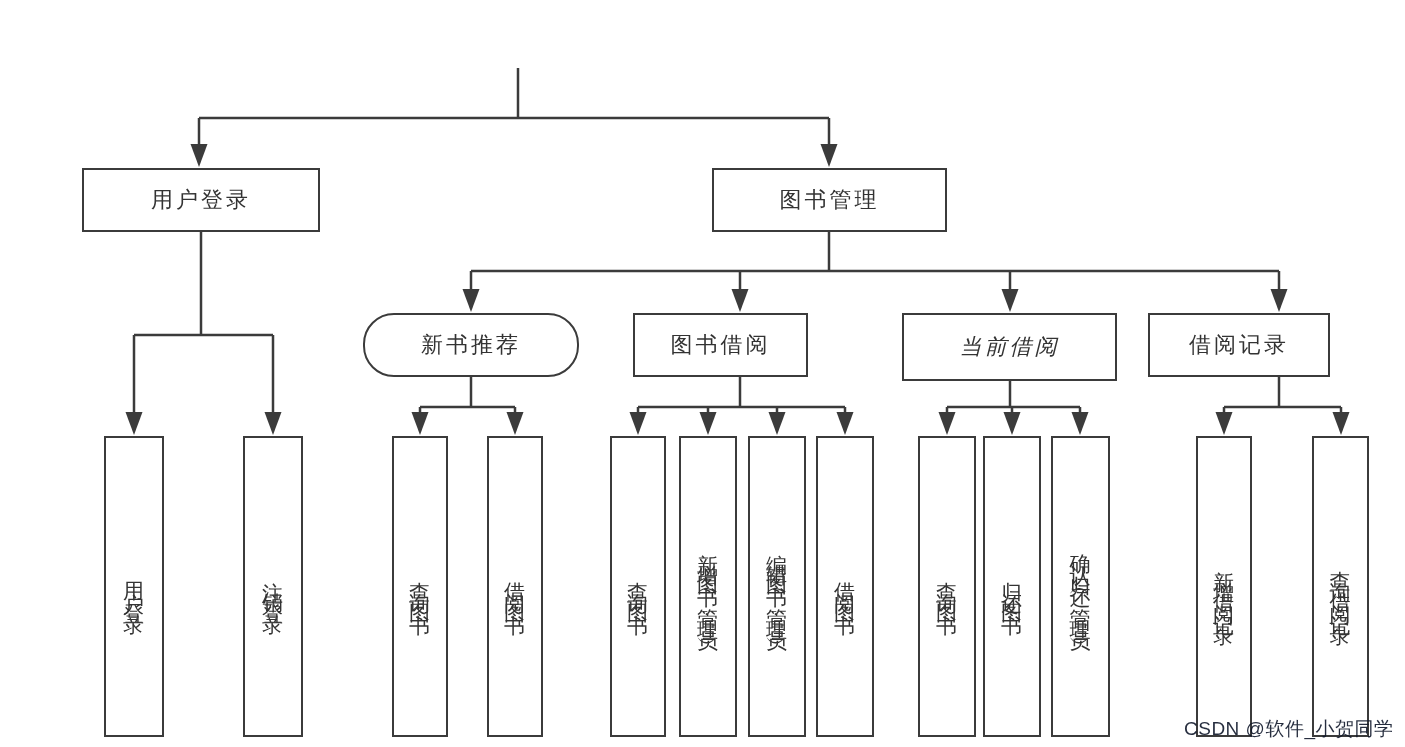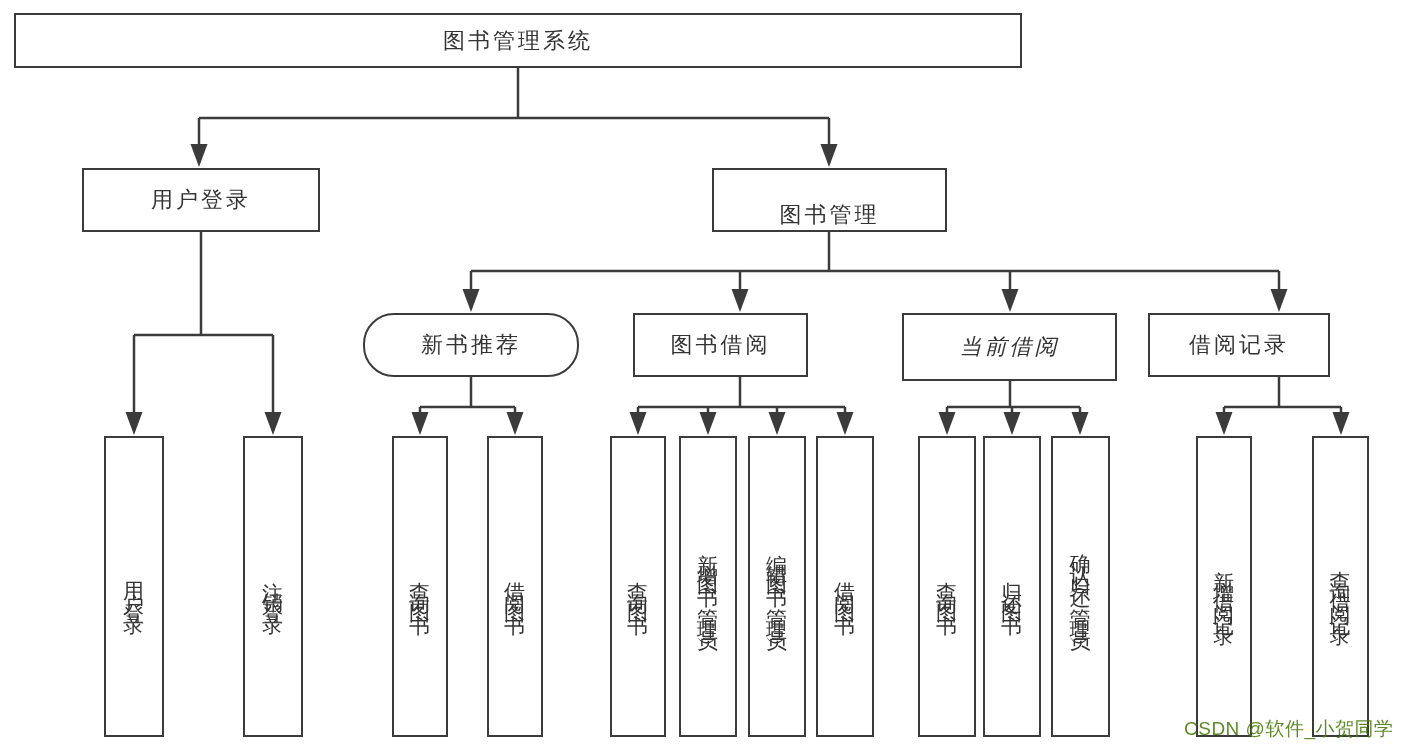--- a/index.html
+++ b/index.html
@@ -42,21 +42,21 @@
     writing-mode: vertical-rl;
     text-orientation: mixed;
     font-size: 21px;
     letter-spacing: 11px;
     color: #333333;
     line-height: 1;
   }
   
   .b-root   { left: 14px;  top: 13px;  width: 1008px; height: 55px; }
   .b-login  { left: 82px;  top: 168px; width: 238px;  height: 64px; }
-  .b-mgmt   { left: 712px; top: 168px; width: 235px;  height: 64px; align-items: flex-end; }
+  .b-mgmt   { left: 712px; top: 168px; width: 235px;  height: 64px; }
   .b-rec    { left: 363px; top: 313px; width: 216px;  height: 64px; border-radius: 31px; }
   .b-borrow { left: 633px; top: 313px; width: 175px;  height: 64px; }
   .b-cur    { left: 902px; top: 313px; width: 215px;  height: 68px; font-style: italic; }
   .b-hist   { left: 1148px;top: 313px; width: 182px;  height: 64px; }
   .leaf { top: 436px; height: 301px; }
   .L1  { left: 104px;  width: 60px; }
   .L2  { left: 243px;  width: 60px; }
   .L3  { left: 392px;  width: 56px; }
   .L4  { left: 487px;  width: 56px; }
   .L5  { left: 610px;  width: 56px; }
@@ -67,21 +67,21 @@
   .L10 { left: 983px;  width: 58px; }
   .L11 { left: 1051px; width: 59px; }
   .L12 { left: 1196px; width: 56px; }
   .L13 { left: 1312px; width: 57px; }
   .watermark {
     position: absolute;
     left: 1184px;
     top: 716px;
     font-size: 19px;
     letter-spacing: 0.5px;
-    color: #4d7c0f;
+    color: #0f172a;
     opacity: 0.9;
     z-index: 10;
     white-space: nowrap;
   }
 </style>
 </head>
 <body>
 
 <div class="canvas">
 
@@ -148,23 +148,20 @@
       <polygon points="768.5,412 785.5,412 777,435"></polygon>
       <polygon points="836.5,412 853.5,412 845,435"></polygon>
       <polygon points="938.5,412 955.5,412 947,435"></polygon>
       <polygon points="1003.5,412 1020.5,412 1012,435"></polygon>
       <polygon points="1071.5,412 1088.5,412 1080,435"></polygon>
       <polygon points="1215.5,412 1232.5,412 1224,435"></polygon>
       <polygon points="1332.5,412 1349.5,412 1341,435"></polygon>
     </g>
   </svg>
 
-  <div class="box b-root">
-    <span class="hlabel">图书管理系统</span>
-  </div>
 
   <div class="box b-login">
     <span class="hlabel">用户登录</span>
   </div>
   <div class="box b-mgmt">
     <span class="hlabel">图书管理</span>
   </div>
 
   <div class="box b-rec">
     <span class="hlabel">新书推荐</span>

